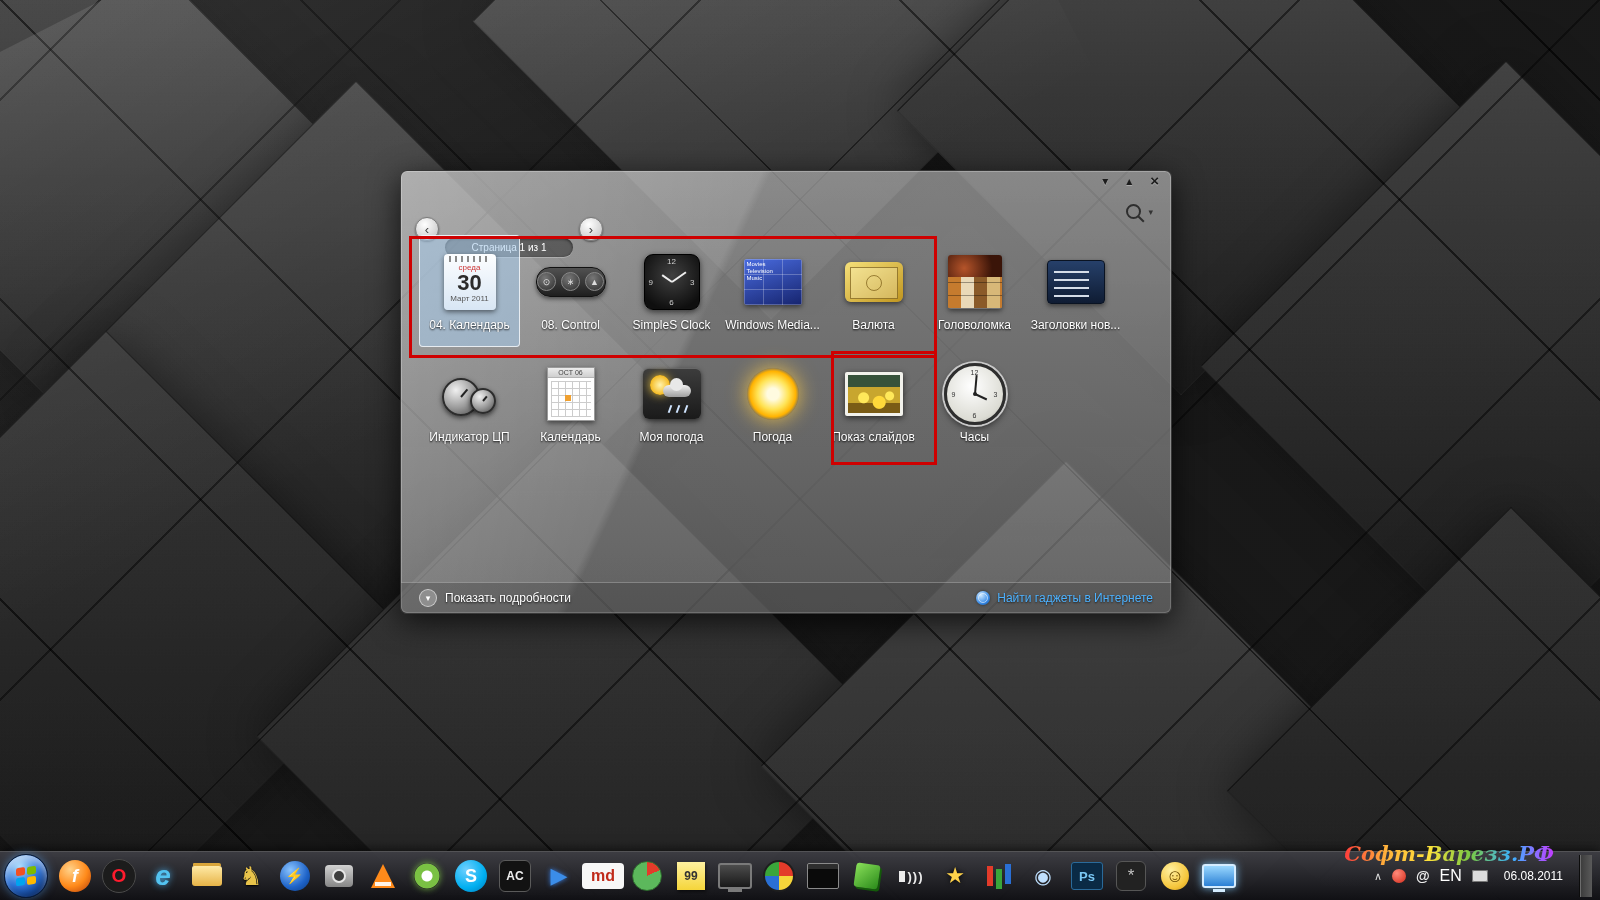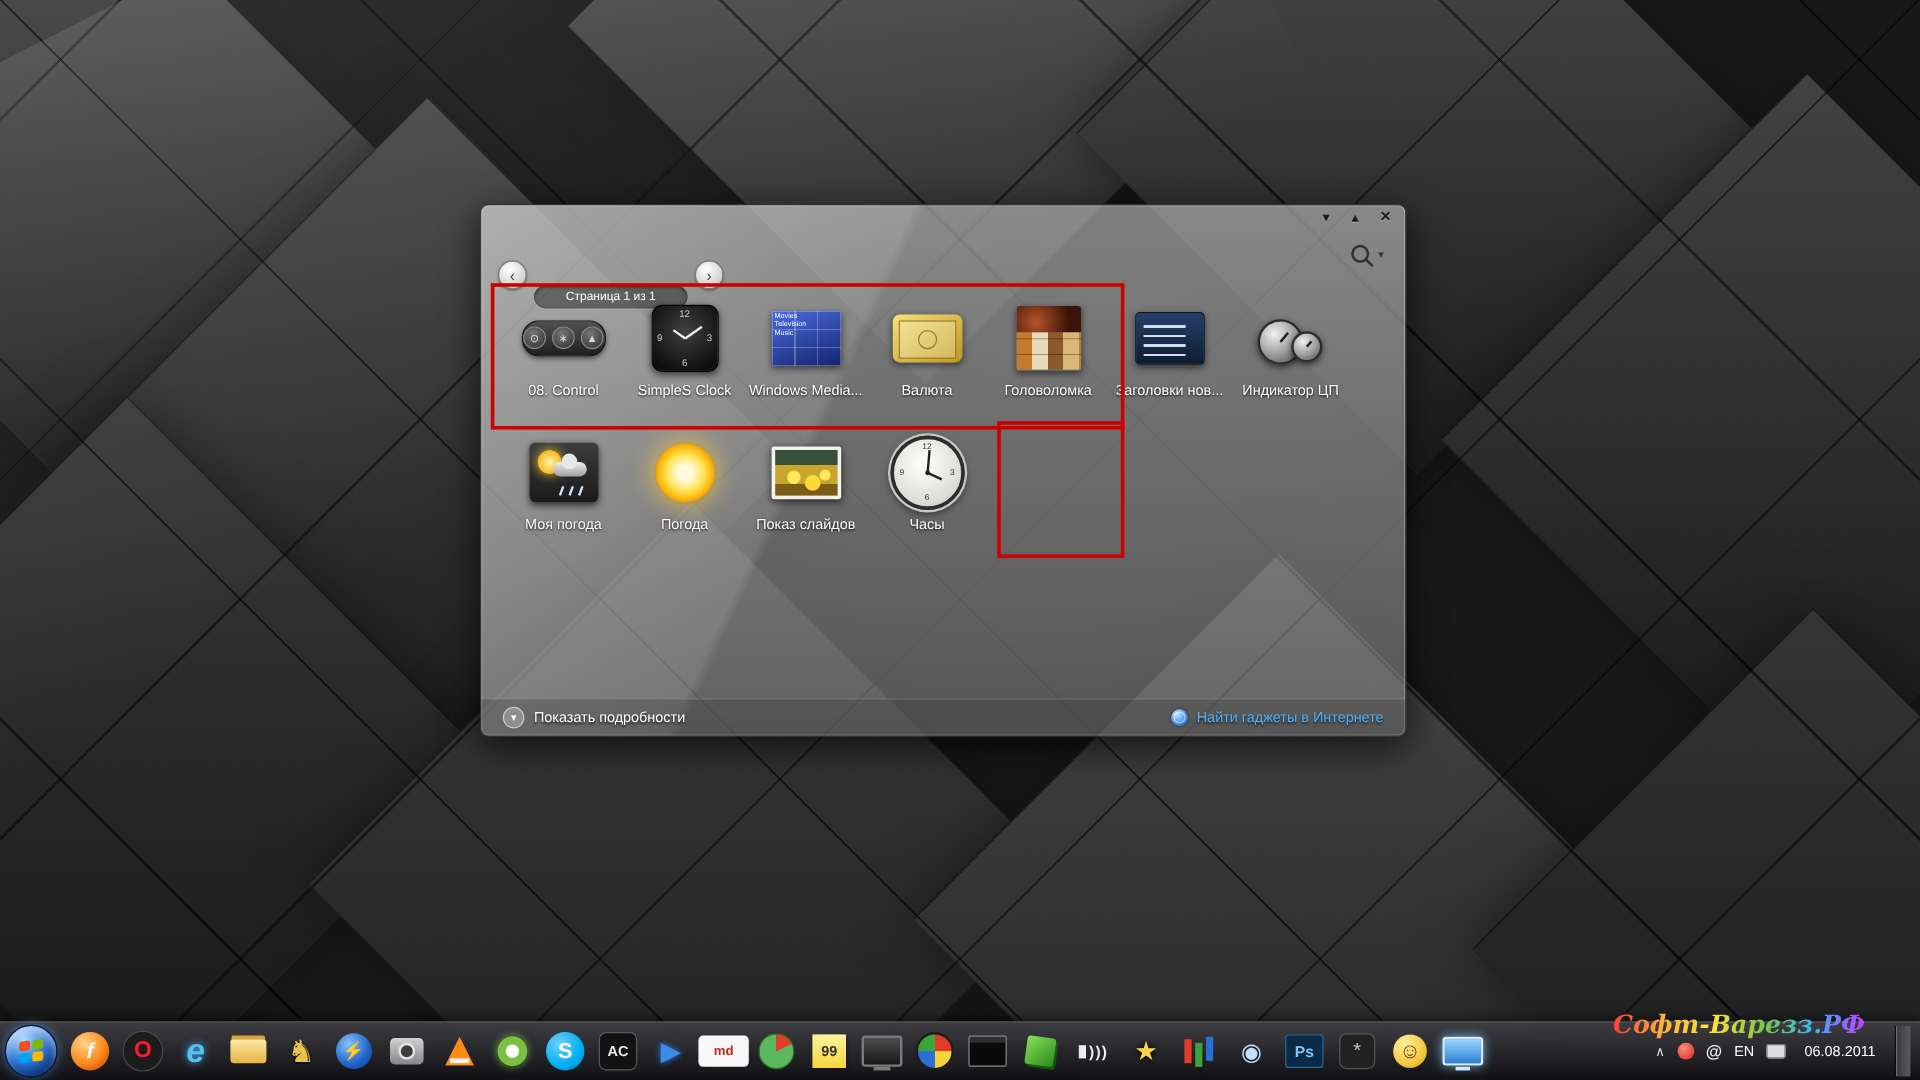--- a/index.html
+++ b/index.html
@@ -199,21 +199,21 @@
   .ic-chess-gold .glyph{color:#e8c34a;font-size:26px;text-shadow:0 1px 2px #000;}
   .ic-lightning .glyph{width:30px;height:30px;border-radius:50%;background:radial-gradient(circle at 35% 30%,#8ac4ff,#1e63c8 60%,#0a3a80);color:#fff;font-size:15px;}
   .ic-camera-gray::before{content:"";width:28px;height:22px;background:linear-gradient(#d2d2d2,#868686);border-radius:4px;}
   .ic-camera-gray::after{content:"";position:absolute;width:10px;height:10px;border-radius:50%;background:#3e3e3e;border:2px solid #e6e6e6;}
   .ic-vlc-cone::before{content:"";width:0;height:0;border-left:12px solid transparent;border-right:12px solid transparent;border-bottom:24px solid #ff8a1a;}
   .ic-vlc-cone::after{content:"";position:absolute;bottom:10px;width:16px;height:4px;background:#fff;opacity:.9;}
   .ic-icq-flower::before{content:"";width:26px;height:26px;border-radius:50%;background:radial-gradient(circle,#ffffff 0 5px,#7ac143 6px 12px,rgba(122,193,67,0) 13px);box-shadow:0 0 6px rgba(122,193,67,.8);}
   .ic-skype .glyph{width:32px;height:32px;border-radius:50%;background:radial-gradient(circle at 35% 30%,#6fd0ff,#00aff0 60%,#0078b8);color:#fff;font-weight:bold;font-size:18px;}
   .ic-aimp .glyph{width:30px;height:30px;border-radius:6px;background:#121212;border:1px solid #5a5a5a;color:#efefef;font-weight:bold;font-size:12px;}
   .ic-blue-arrow .glyph{color:#3b8de8;font-size:22px;text-shadow:0 0 5px rgba(60,140,255,.9);}
-  .ic-md-app .glyph{width:54px;height:26px;border-radius:4px;background:#f7f7f7;color:#c02a1a;font-weight:bold;font-size:11px;}
+  .ic-md-app .glyph{width:54px;height:26px;border-radius:4px;background:#f7f7f7;color:#c02a1a;font-weight:bold;font-size:16px;}
   .ic-mediaget::before{content:"";width:28px;height:28px;border-radius:50%;background:conic-gradient(#e33b2a 0 18%,#5cb85c 18% 100%);border:1px solid #2e6e2e;}
   .ic-notes-99 .glyph{width:28px;height:28px;background:linear-gradient(#fff2a0,#f5d53a);color:#333;font-weight:bold;font-size:12px;box-shadow:1px 2px 3px rgba(0,0,0,.55);}
   .ic-media-monitor::before{content:"";width:30px;height:22px;background:linear-gradient(#4c4c4c,#191919);border:2px solid #7a7a7a;border-radius:3px;}
   .ic-media-monitor::after{content:"";position:absolute;bottom:4px;width:14px;height:3px;background:#7a7a7a;}
   .ic-darts::before{content:"";width:28px;height:28px;border-radius:50%;background:conic-gradient(#e33b2a 0 25%,#f5d53a 25% 50%,#2a6fd4 50% 75%,#3aa53a 75%);border:2px solid #1e1e1e;}
   .ic-console::before{content:"";width:30px;height:24px;background:#0a0a0a;border:1px solid #8a8a8a;border-radius:2px;box-shadow:inset 0 5px 0 rgba(255,255,255,.15);}
   .ic-green-cube::before{content:"";width:24px;height:24px;background:linear-gradient(135deg,#8ae05a,#2a8a1a);transform:rotate(8deg);border-radius:3px;box-shadow:2px 2px 0 #145a0a;}
   .ic-speaker-waves::before{content:"";width:6px;height:11px;background:#ececec;margin-right:3px;}
   .ic-speaker-waves .glyph{color:#ececec;font-weight:bold;font-size:13px;letter-spacing:1px;}
   .ic-star-app .glyph{color:#ffd34a;font-size:22px;text-shadow:0 0 5px #000;}
@@ -222,21 +222,21 @@
   .ic-photoshop .glyph{width:30px;height:26px;background:#0a2a45;border:1px solid #2a6a9a;border-radius:3px;color:#7ac8f5;font-weight:bold;font-size:13px;}
   .ic-dark-tool .glyph{width:28px;height:28px;border-radius:6px;background:#222;border:1px solid #565656;color:#c4c4c4;font-size:17px;}
   .ic-smiley .glyph{width:28px;height:28px;border-radius:50%;background:radial-gradient(circle at 35% 30%,#fff0a0,#f5c53a 65%,#c8921a);color:#6a4a00;font-size:18px;}
   .ic-remote-desktop::before{content:"";width:30px;height:20px;background:linear-gradient(#9ad8ff,#2a7fd4);border:2px solid #d4ecff;border-radius:3px;box-shadow:0 0 9px rgba(130,205,255,.85);}
   .ic-remote-desktop::after{content:"";position:absolute;bottom:4px;width:12px;height:3px;background:#d4ecff;}
 
   .tray{margin-left:auto;display:flex;align-items:center;gap:10px;padding:0 4px;}
   .tray-chevron{color:#ddd;font-size:11px;cursor:pointer;}
   .tray-red{width:14px;height:14px;border-radius:50%;background:radial-gradient(circle at 35% 30%,#ff8a7a,#d42a1a);cursor:pointer;}
   .tray-at{color:#eee;font-size:14px;font-weight:bold;cursor:pointer;}
-  .lang{color:#fff;font-size:12px;cursor:pointer;}
+  .lang{color:#fff;font-size:16px;cursor:pointer;}
   .tray-kb{width:16px;height:12px;background:#ddd;border-radius:2px;box-shadow:inset 0 0 0 1px #777;cursor:pointer;}
   .date{color:#fff;font-size:12px;padding:0 6px;cursor:pointer;}
   .show-desktop{width:12px;height:42px;background:linear-gradient(90deg,#3a3a3a,#5a5a5a);border-left:1px solid #0c0c0c;
     box-shadow:inset 1px 0 0 rgba(255,255,255,.25);cursor:pointer;}
 
   .watermark{position:absolute;right:46px;bottom:34px;z-index:11;font-family:"DejaVu Serif",serif;font-style:italic;
     font-weight:bold;font-size:21px;
     background:linear-gradient(90deg,#ff3b3b,#ffb23b,#ffe23b,#7ac943,#3bb2ff,#c43bff);
     -webkit-background-clip:text;background-clip:text;color:transparent;}
 </style>
@@ -273,20 +273,31 @@
       <span class="nav-btn">›</span>
     </div>
 
     <div class="search">
       <span class="mag"></span>
       <span class="search-caret">▾</span>
     </div>
 
     <div class="grid">
 
+      <div class="cell sel">
+        <div class="iconbox">
+            <div class="g-cal1">
+          <div class="spiral"></div>
+          <div class="wd">среда</div>
+          <div class="day">30</div>
+          <div class="mon">Март 2011</div>
+        </div>
+          </div>
+        <div class="glabel">04. Календарь</div>
+      </div>
 
 
       <div class="cell">
         <div class="iconbox">
             <div class="g-control">
           <span class="ctl">⊙</span>
           <span class="ctl">∗</span>
           <span class="ctl">▲</span>
         </div>
           </div>
@@ -356,20 +367,31 @@
                 <span class="needle"></span>
               </div>
           <div class="gauge gauge-small">
                 <span class="needle needle-s"></span>
               </div>
         </div>
           </div>
         <div class="glabel">Индикатор ЦП</div>
       </div>
 
+      <div class="cell">
+        <div class="iconbox">
+            <div class="g-cal2">
+          <div class="c2head">OCT 06</div>
+          <div class="c2grid">
+                <span class="c2today"></span>
+              </div>
+        </div>
+          </div>
+        <div class="glabel">Календарь</div>
+      </div>
 
       <div class="cell">
         <div class="iconbox">
             <div class="g-myweather">
           <span class="mw-sun"></span>
           <span class="mw-cloud"></span>
           <span class="mw-rain r1"></span>
           <span class="mw-rain r2"></span>
           <span class="mw-rain r3"></span>
         </div>

